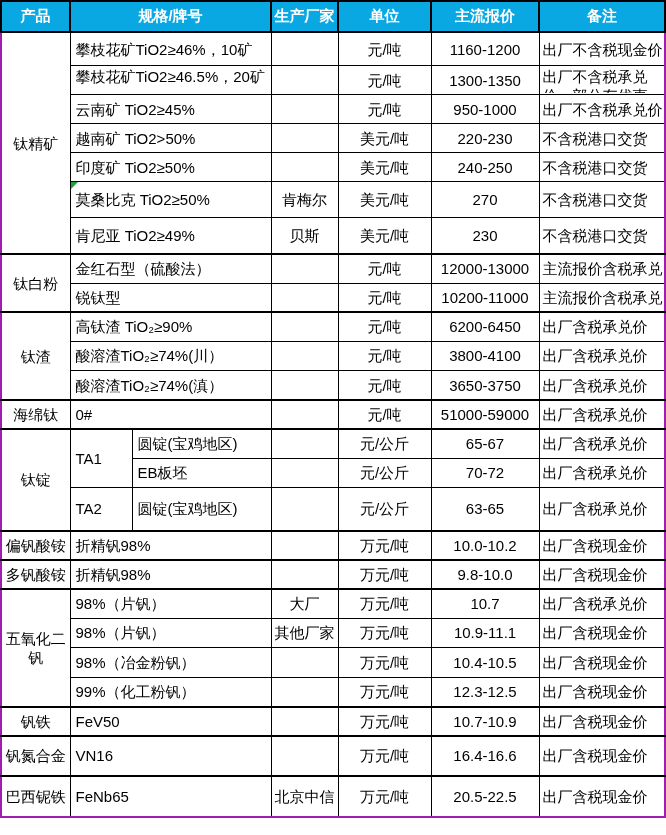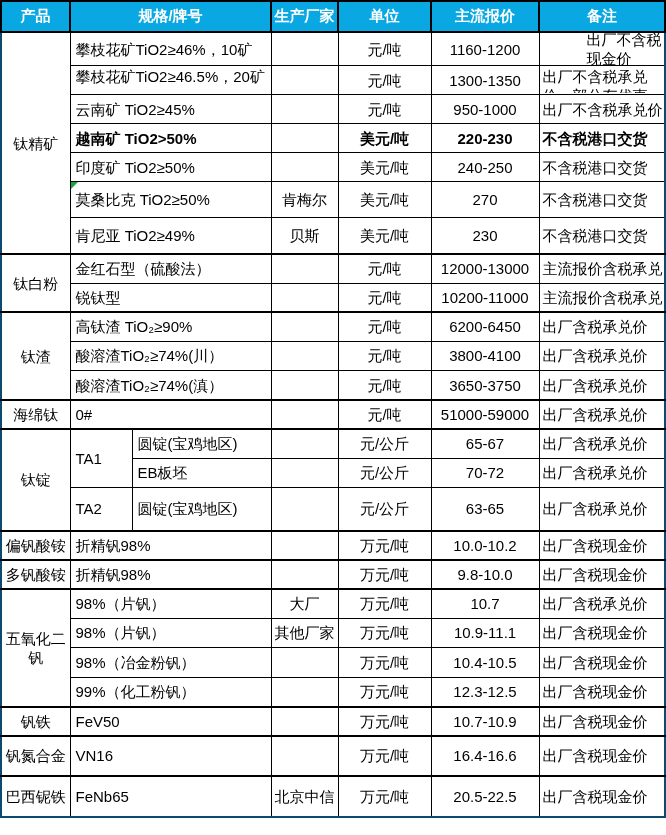--- a/index.html
+++ b/index.html
@@ -3,21 +3,21 @@
 <meta charset="utf-8">
 <style>
   html,body{margin:0;padding:0;}
   body{
     width:666px;height:835px;background:#ffffff;
     font-family:"Liberation Sans","DejaVu Sans",sans-serif;
     color:#000;
   }
   table.price{
     border-collapse:collapse;table-layout:fixed;
-    width:664px;border:2px solid #0c4a6e;
+    width:664px;border:2px solid #a21caf;
   }
   th{
     background:var(--hdr-bg,#09a8e2);color:#fff;
     font-size:15px;font-weight:bold;
     border:2px solid #000;height:29px;padding:0;text-align:center;
   }
   td{
     border:1px solid #000;padding:0;position:relative;
     font-size:15px;vertical-align:middle;
   }
@@ -69,21 +69,21 @@
         <td>
           <div class="cellbox center" style="height: 26px;"></div>
         </td>
         <td>
           <div class="cellbox center" style="height: 26px;">元/吨</div>
         </td>
         <td>
           <div class="cellbox center" style="height: 26px;">1160-1200</div>
         </td>
         <td>
-          <div class="cellbox note" style="height: 32px; margin-left: 44px;">出厂不含税现金价</div>
+          <div class="cellbox note" style="height: 32px;">出厂不含税现金价</div>
         </td>
       </tr>
       <tr style="height: 29px;">
         <td colspan="2">
           <div class="cellbox left top" style="height: 26px;">攀枝花矿TiO2≥46.5%，20矿</div>
         </td>
         <td>
           <div class="cellbox center" style="height: 26px;"></div>
         </td>
         <td>
@@ -106,21 +106,21 @@
         <td>
           <div class="cellbox center" style="height: 26px;">元/吨</div>
         </td>
         <td>
           <div class="cellbox center" style="height: 26px;">950-1000</div>
         </td>
         <td>
           <div class="cellbox note" style="height: 26px;">出厂不含税承兑价</div>
         </td>
       </tr>
-      <tr style="height: 29px; font-weight: bold;">
+      <tr style="height: 29px;">
         <td colspan="2">
           <div class="cellbox left" style="height: 26px;">越南矿 TiO2&gt;50%</div>
         </td>
         <td>
           <div class="cellbox center" style="height: 26px;"></div>
         </td>
         <td>
           <div class="cellbox center" style="height: 26px;">美元/吨</div>
         </td>
         <td>

